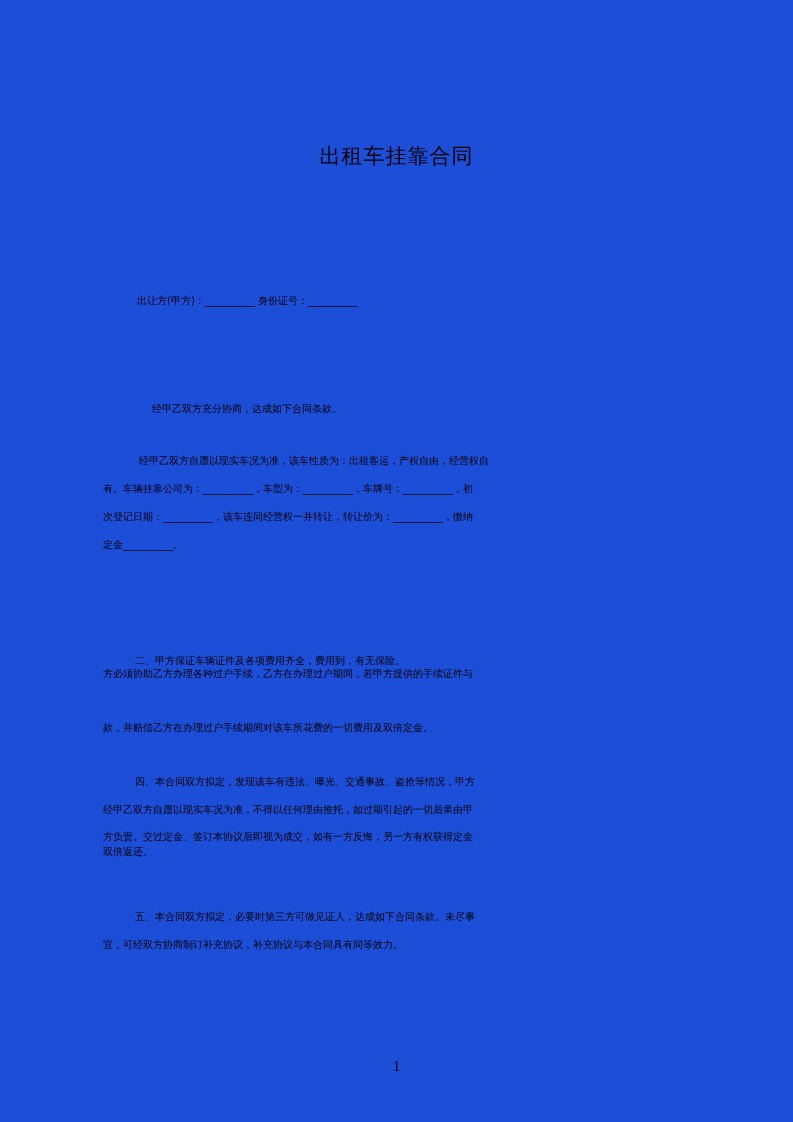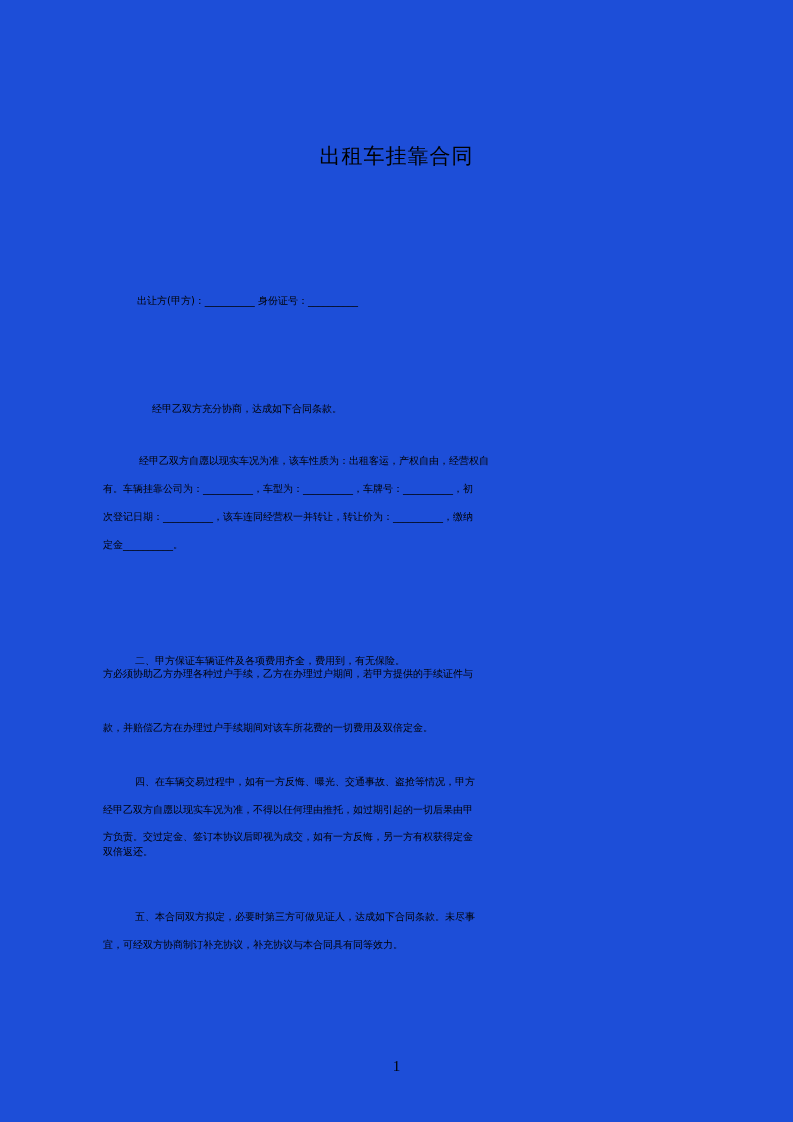--- a/index.html
+++ b/index.html
@@ -66,21 +66,21 @@
   <div class="line" style="top:451px; left:139px; width:560px;">经甲乙双方自愿以现实车况为准，该车性质为：出租客运，产权自由，经营权自</div>
   <div class="line" style="top:479px;">有。车辆挂靠公司为：__________，车型为：__________，车牌号：__________，初</div>
   <div class="line" style="top:507px;">次登记日期：__________，该车连同经营权一并转让，转让价为：__________，缴纳</div>
   <div class="line" style="top:535px;">定金__________。</div>
 
   <div class="line" style="top:612px; left:135px; width:564px;margin-top:39px;">二、甲方保证车辆证件及各项费用齐全，费用到，有无保险。</div>
 
   <div class="line" style="top:664px;">方必须协助乙方办理各种过户手续，乙方在办理过户期间，若甲方提供的手续证件与</div>
   <div class="line" style="top:718px;">款，并赔偿乙方在办理过户手续期间对该车所花费的一切费用及双倍定金。</div>
 
-  <div class="line" style="top:772px; left:135px; width:564px;">四、在车辆交易过程中，如有一方反悔、曝光、交通事故、盗抢等情况，甲方</div>
+  <div class="line" style="top:772px; left:135px; width:564px;">四、本合同双方拟定，发现该车有违法、曝光、交通事故、盗抢等情况，甲方</div>
   <div class="line" style="top:800px;">经甲乙双方自愿以现实车况为准，不得以任何理由推托，如过期引起的一切后果由甲</div>
   <div class="line" style="top:827px;">方负责。交过定金、签订本协议后即视为成交，如有一方反悔，另一方有权获得定金</div>
   <div class="line" style="top:842px;">双倍返还。</div>
 
   <div class="line" style="top:907px; left:135px; width:564px;">五、本合同双方拟定，必要时第三方可做见证人，达成如下合同条款。未尽事</div>
   <div class="line" style="top:935px;">宜，可经双方协商制订补充协议，补充协议与本合同具有同等效力。</div>
 
   <div class="page-number">1</div>
 </div>
 

